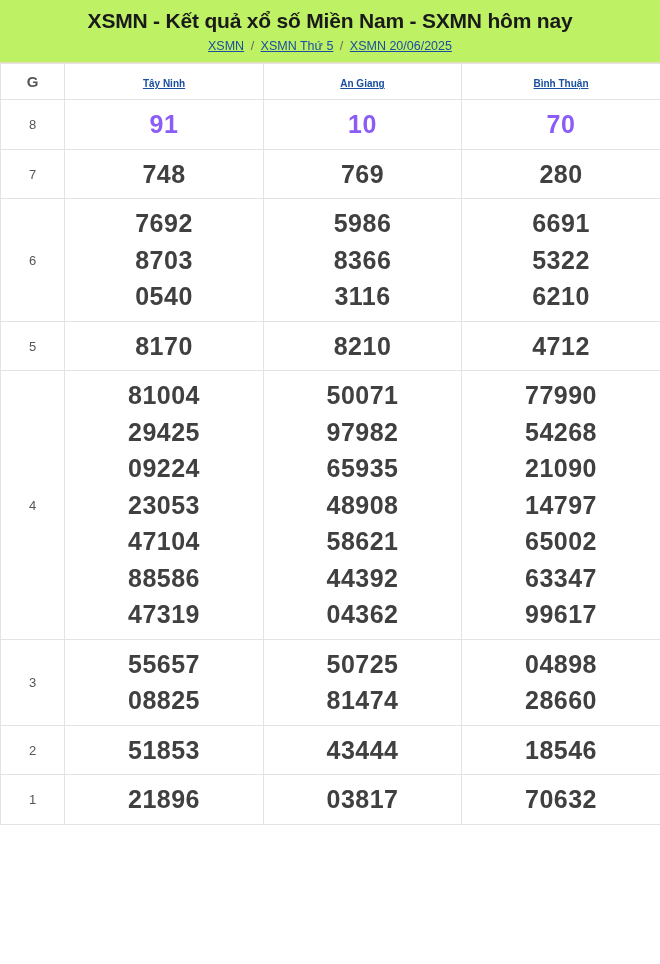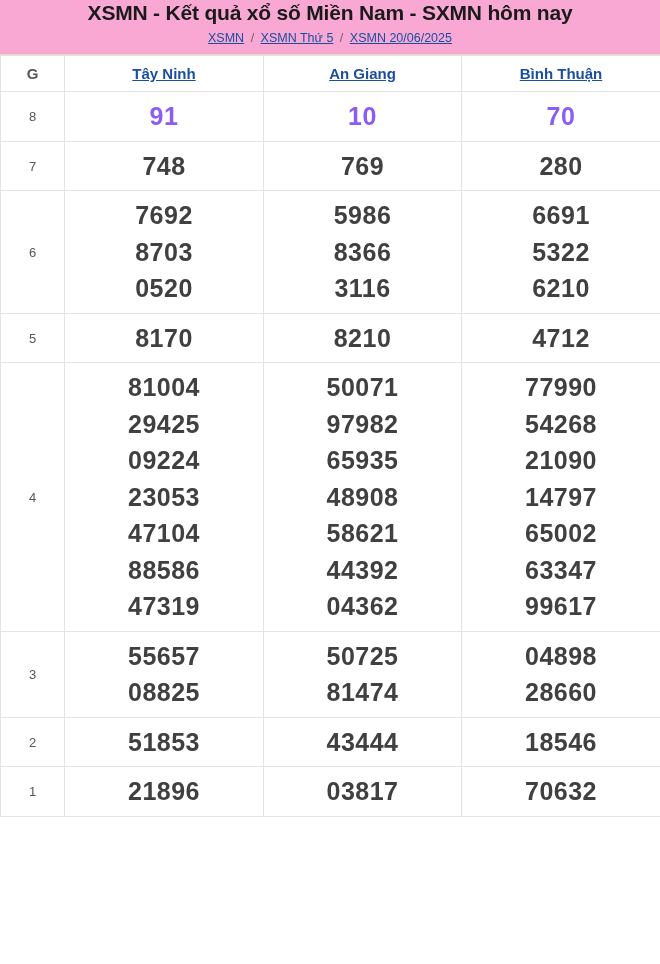--- a/index.html
+++ b/index.html
@@ -14,22 +14,22 @@
     color: #222;
     overflow: hidden;
   }
   .page {
     width: 660px;
     height: 964px;
     position: relative;
     box-sizing: border-box;
   }
   .header {
-    background: #f9a8d4;
-    padding: 0 10px 8px 10px;
+    background: #bef264;
+    padding: 8px 10px 8px 10px;
     text-align: center;
     border-bottom: 1px solid #e6dcb8;
   }
   .header-title {
     font-size: 21px;
     font-weight: bold;
     color: #1a1a1a;
     line-height: 1.25;
     letter-spacing: -0.2px;
   }
@@ -65,21 +65,21 @@
   }
   table.results thead th {
     padding: 9px 2px;
     font-size: 15px;
     font-weight: bold;
   }
   .prov-link {
     color: #1a4fa0;
     text-decoration: underline;
     font-weight: bold;
-    font-size: 15px;
+    font-size: 10px;
   }
   .gcol {
     font-size: 12.5px;
     color: #555;
     font-weight: normal;
   }
   td.prize {
     padding: 6px 2px;
     font-size: 25px;
     font-weight: bold;
@@ -153,21 +153,21 @@
           </td>
           <td class="prize">
             <span class="num">280</span>
           </td>
         </tr>
         <tr>
           <td class="label">6</td>
           <td class="prize">
             <span class="num">7692</span>
             <span class="num">8703</span>
-            <span class="num">0520</span>
+            <span class="num">0540</span>
           </td>
           <td class="prize">
             <span class="num">5986</span>
             <span class="num">8366</span>
             <span class="num">3116</span>
           </td>
           <td class="prize">
             <span class="num">6691</span>
             <span class="num">5322</span>
             <span class="num">6210</span>

